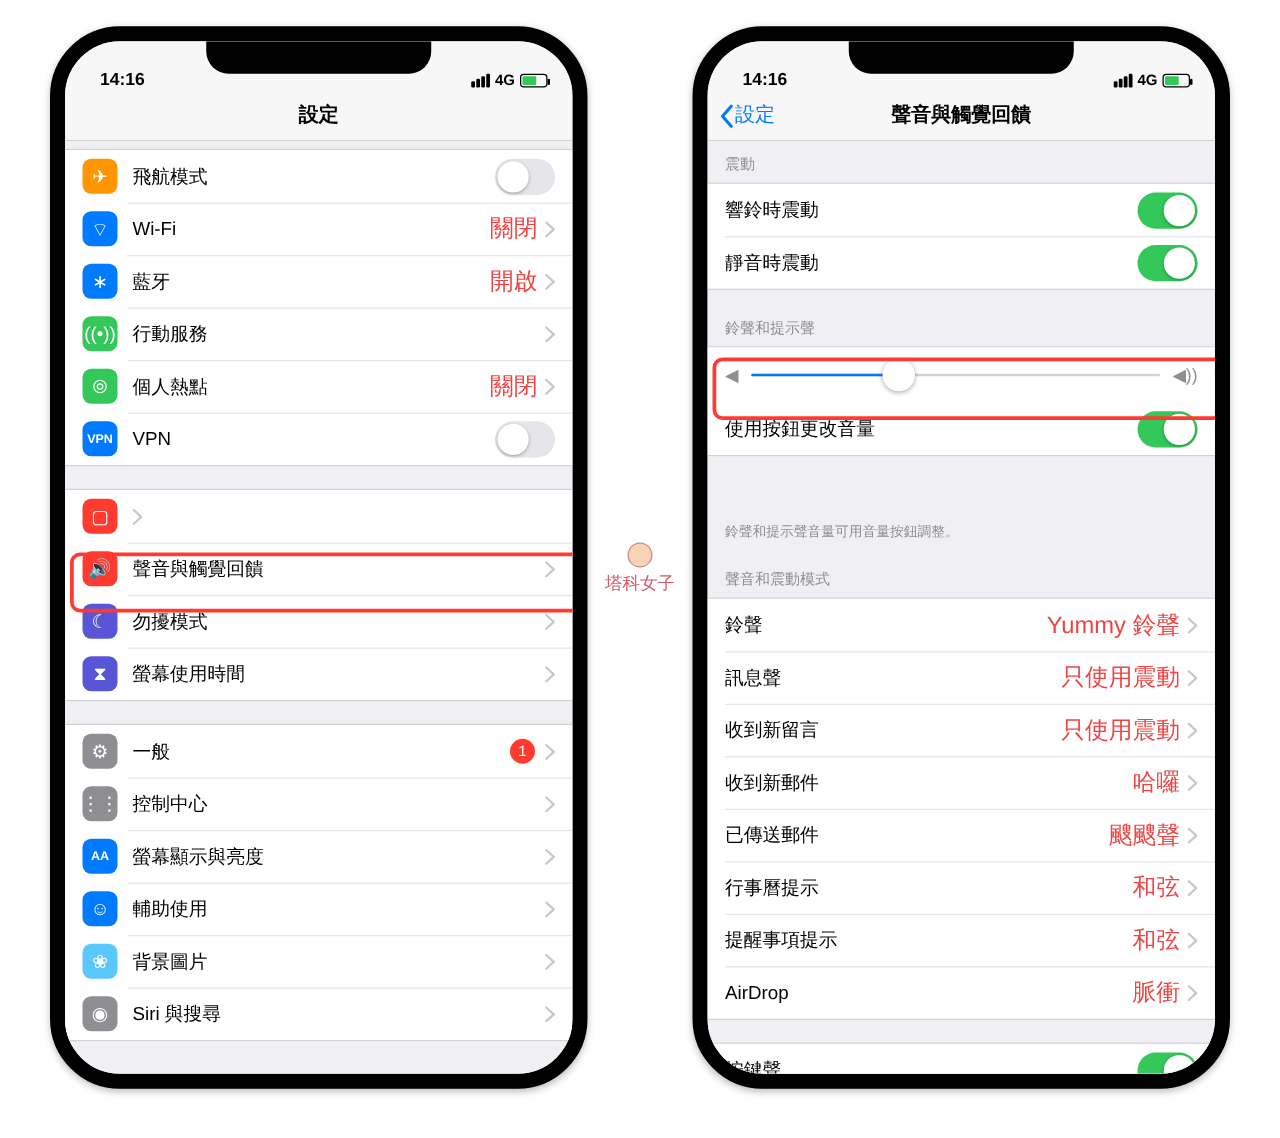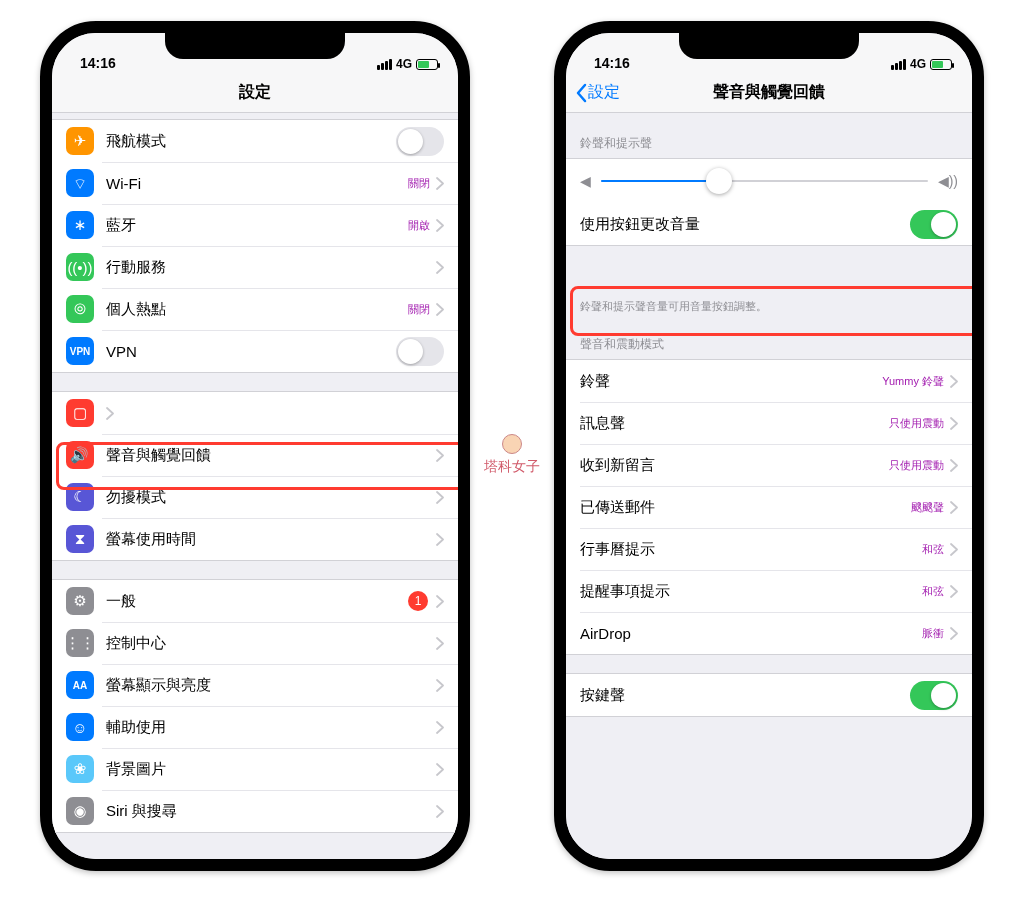--- a/index.html
+++ b/index.html
@@ -106,21 +106,21 @@
     height:1px; background:#e5e5ea;
   }
   .row.noicon + .row.noicon::before { left:14px; }
   .row .icon {
     width:28px; height:28px; border-radius:7px;
     margin-right:12px;
     display:flex; align-items:center; justify-content:center;
     flex-shrink:0;
   }
   .row .label { flex:1; font-size:15px; color:#000; }
-  .row .value { font-size:11px; color:#a21caf; margin-right:6px; }
+  .row .value { font-size:19px; color:#ef4444; margin-right:6px; }
   .chevron { color:#c7c7cc; }
   .chevron svg { width:8px; height:13px; display:block; }
   .toggle {
     width:48px; height:29px; border-radius:15px;
     position:relative; flex-shrink:0;
   }
   .toggle.on { background:#34c759; }
   .toggle.off { background:#e5e5ea; }
   .toggle .knob {
     position:absolute; top:2px; width:25px; height:25px;
@@ -421,20 +421,37 @@
     <div class="nav-bar">
       <div class="nav-back">
         <svg viewBox="0 0 12 20">
             <path d="M10 2 L3 10 L10 18" stroke="#007aff" stroke-width="2.5" fill="none" stroke-linecap="round" stroke-linejoin="round"></path>
           </svg>
         <span>設定</span>
       </div>
       <span class="nav-title">聲音與觸覺回饋</span>
     </div>
     <div class="content" id="content2">
+        <div class="group first">
+          <div class="group-header">震動</div>
+          <div class="list">
+            <div class="row noicon">
+              <span class="label">響鈴時震動</span>
+              <div class="toggle on">
+                <div class="knob"></div>
+              </div>
+            </div>
+            <div class="row noicon">
+              <span class="label">靜音時震動</span>
+              <div class="toggle on">
+                <div class="knob"></div>
+              </div>
+            </div>
+          </div>
+        </div>
         <div class="group">
           <div class="group-header">鈴聲和提示聲</div>
           <div class="list" id="ringer-list">
             <div class="slider-row">
     <span class="vol-icon">◀</span>
     <div class="slider-track">
       <div class="slider-fill" style="width:36%"></div>
       <div class="slider-thumb" style="left:36%"></div>
     </div>
     <span class="vol-icon">◀))</span>
@@ -465,20 +482,29 @@
               <span class="value">只使用震動</span>
               <span class="chevron">
                 <svg viewBox="0 0 8 13">
                   <path d="M1 1 L7 6.5 L1 12" stroke="#c7c7cc" stroke-width="1.8" fill="none" stroke-linecap="round" stroke-linejoin="round"></path>
                 </svg>
               </span>
             </div>
             <div class="row noicon">
               <span class="label">收到新留言</span>
               <span class="value">只使用震動</span>
+              <span class="chevron">
+                <svg viewBox="0 0 8 13">
+                  <path d="M1 1 L7 6.5 L1 12" stroke="#c7c7cc" stroke-width="1.8" fill="none" stroke-linecap="round" stroke-linejoin="round"></path>
+                </svg>
+              </span>
+            </div>
+            <div class="row noicon">
+              <span class="label">收到新郵件</span>
+              <span class="value">哈囉</span>
               <span class="chevron">
                 <svg viewBox="0 0 8 13">
                   <path d="M1 1 L7 6.5 L1 12" stroke="#c7c7cc" stroke-width="1.8" fill="none" stroke-linecap="round" stroke-linejoin="round"></path>
                 </svg>
               </span>
             </div>
             <div class="row noicon">
               <span class="label">已傳送郵件</span>
               <span class="value">颼颼聲</span>
               <span class="chevron">

